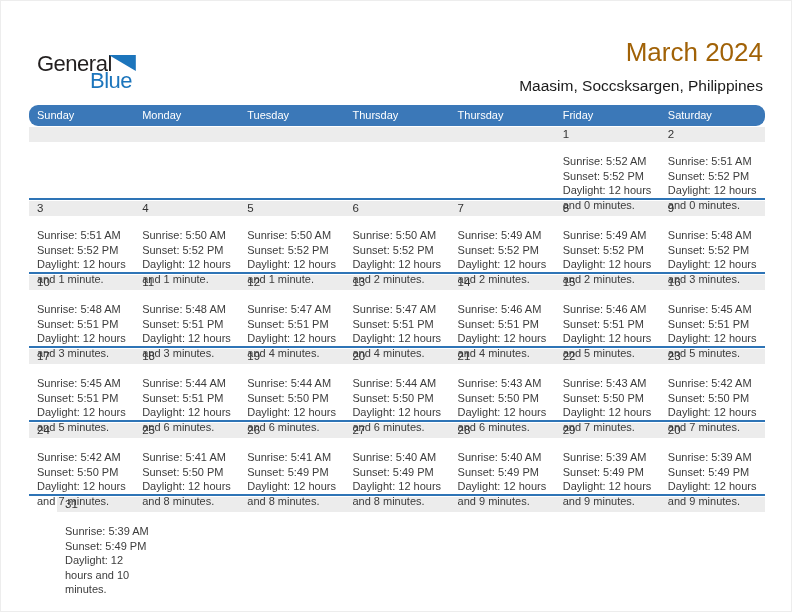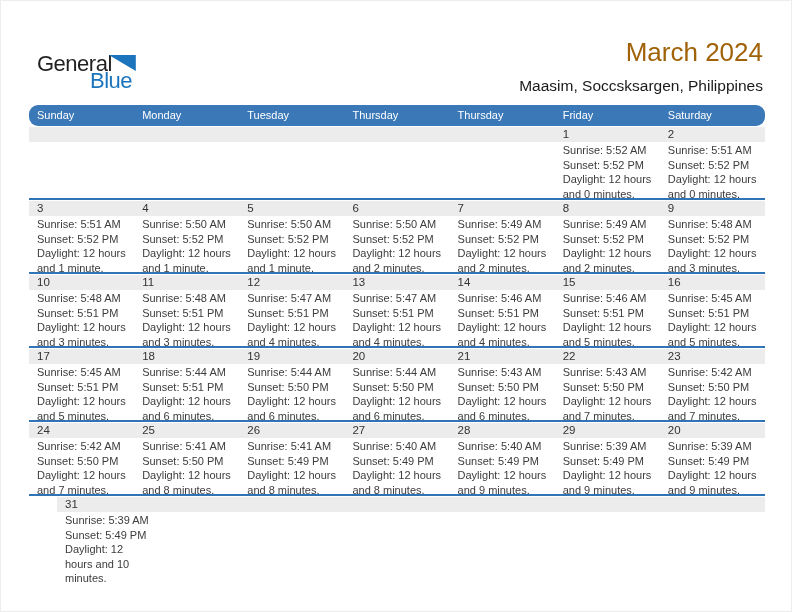--- a/index.html
+++ b/index.html
@@ -53,21 +53,21 @@
   .week-row:last-child { border-bottom:none;margin-left:28px; }
   .num-band {
     display:grid; grid-template-columns:repeat(7,1fr);
     background:var(--band-bg); height:15px;
   }
   .num-cell {
     font-size:11.5px; color:#333333; line-height:15px; padding-left:8px;
   }
   .detail-band { display:grid; grid-template-columns:repeat(7,1fr); }
   .detail-cell {
-    padding:1px 6px 0 8px;
+    padding:12px 6px 0 8px;
     font-size:11px; color:#3c3c3c; line-height:14.6px;
   }
 </style>
 </head>
 <body>
 
 <div class="page">
 
   <div class="logo">
     <div class="logo-row1">

